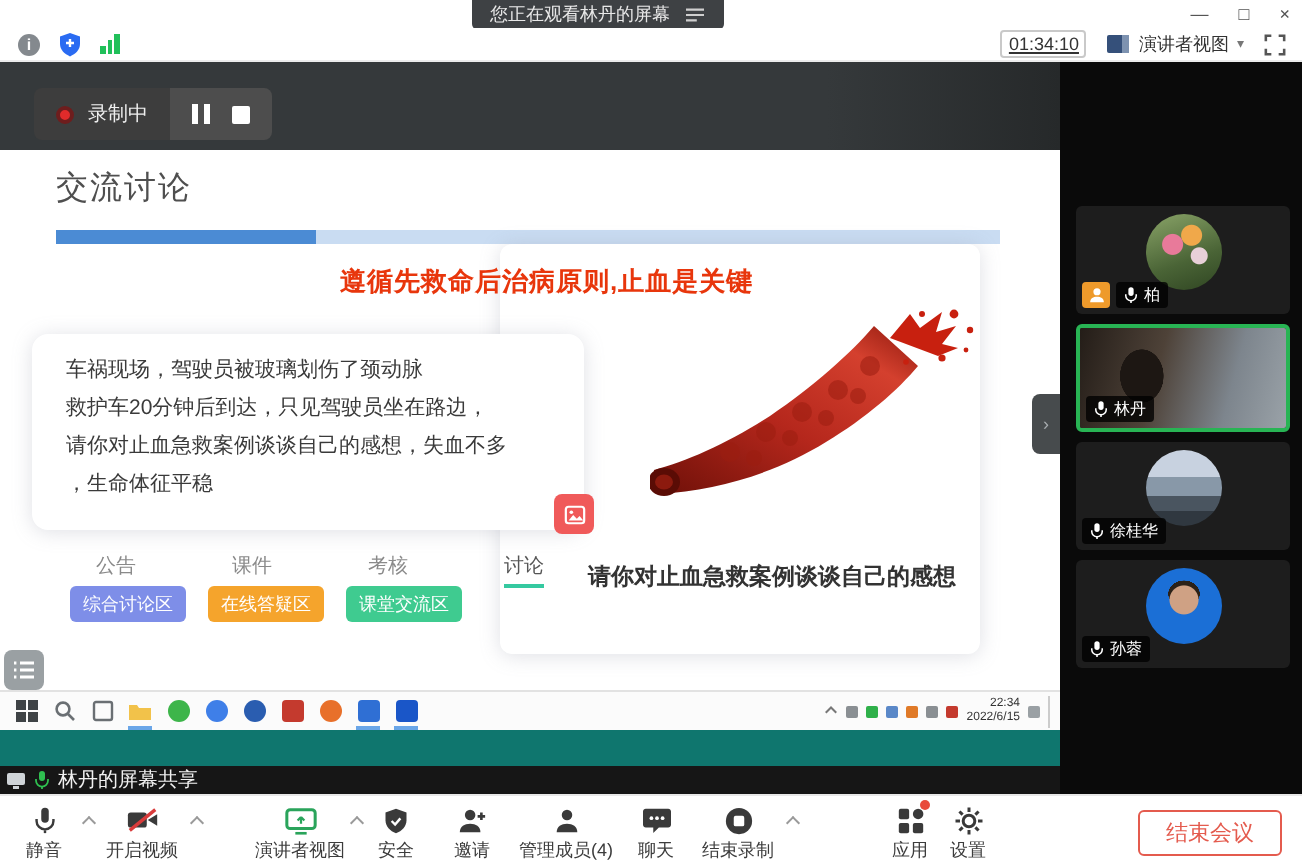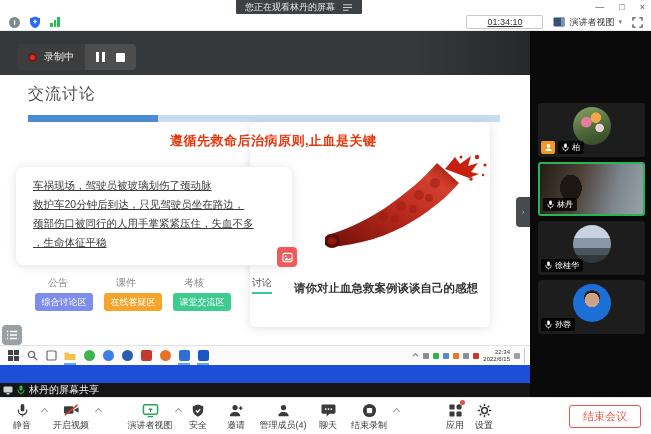--- a/index.html
+++ b/index.html
@@ -16,26 +16,26 @@
 
   
   .mtoolbar { position:absolute; left:0; top:14px; width:651px; height:17px; background:#fff;
               border-bottom:1px solid #ececec; display:flex; align-items:center; }
   .mtb-left { display:flex; align-items:center; gap:9px; padding-left:9px; }
   .info-dot { width:11px; height:11px; border-radius:50%; background:#84898e; color:#fff;
               font-size:8px; font-weight:bold; display:flex; align-items:center; justify-content:center; }
   .sigbars { display:flex; align-items:flex-end; gap:1px; height:10px; }
   .sigbars i { width:2.5px; background:#21c05a; display:block; }
   .mtb-right { margin-left:auto; display:flex; align-items:center; gap:10px; padding-right:8px; }
-  .timerbox { border:1px solid #c9c9c9; border-radius:2px; font-size:9px; color:#333; padding:0 20px; line-height:12px;text-decoration:underline; }
+  .timerbox { border:1px solid #c9c9c9; border-radius:2px; font-size:9px; color:#333; padding:0 3px; line-height:12px;text-decoration:underline; }
   .viewswitch { display:flex; align-items:center; gap:4px; font-size:9px; color:#333; cursor:pointer; }
   .caret { font-size:7px; color:#777; }
 
   
-  .stage { position:absolute; left:0; top:31px; width:651px; height:366px; background:#1d4ed8; }
+  .stage { position:absolute; left:0; top:31px; width:651px; height:366px; background:#0f766e; }
   .share-topbar { position:absolute; left:0; top:0; width:530px; height:44px;
                   background:linear-gradient(90deg,#35393b 0%,#35393b 78%,#26292a 100%); }
   .recpill { position:absolute; left:17px; top:13px; height:26px; display:flex; border-radius:4px; overflow:hidden; }
   .recpill .seg1 { background:#3d3d3d; display:flex; align-items:center; gap:7px; padding:0 11px; }
   .recdot { width:9px; height:9px; border-radius:50%; background:#e02b2b; border:2px solid #6e1d1d; }
   .reclabel { color:#eee; font-size:10px; }
   .recpill .seg2 { background:#4d4d4d; display:flex; align-items:center; gap:11px; padding:0 11px; }
   .pauseglyph { display:flex; gap:3px; }
   .pauseglyph i { width:3px; height:10px; background:#fff; display:block; }
   .stopglyph { width:9px; height:9px; background:#fff; border-radius:1px; }
@@ -43,21 +43,21 @@
   
   .slide { position:absolute; left:0; top:44px; width:530px; height:270px; background:#fff; overflow:hidden; }
   .slide-title { position:absolute; left:28px; top:9px; font-size:16px; color:#4f4f4f; letter-spacing:1px; }
   .pbar { position:absolute; left:28px; top:40px; width:472px; height:7px; background:#c9dcf2; }
   .pbar i { position:absolute; left:0; top:0; width:130px; height:7px; background:#4b8bd4; display:block; }
   .card-r { position:absolute; left:250px; top:47px; width:240px; height:205px; background:#fff;
             border-radius:6px; box-shadow:0 1px 10px rgba(140,145,160,.28); }
   .headline { position:absolute; left:170px; top:57px; font-size:13px; font-weight:bold; color:#e8360c; letter-spacing:.5px; }
   .card-l { position:absolute; left:16px; top:92px; width:276px; height:98px; background:#fff;
             border-radius:8px; box-shadow:0 1px 10px rgba(140,145,160,.28); padding:9px 8px 0 17px; }
-  .card-l p { font-size:10.5px; color:#3a3a3a; line-height:19px;text-decoration:underline; }
+  .card-l p { font-size:10.5px; color:#3a3a3a; line-height:19px; }
   .vessel { position:absolute; left:325px; top:76px; }
   .imgicon { position:absolute; left:277px; top:172px; width:20px; height:20px; background:#f05a5a;
              border-radius:4px; display:flex; align-items:center; justify-content:center; }
   .question { position:absolute; left:294px; top:206px; font-size:11.5px; font-weight:bold; color:#333; }
   .tabs { position:absolute; left:48px; top:201px; display:flex; gap:48px; }
   .tabs span { font-size:10px; color:#8a8a8a; padding-bottom:2px; }
   .tabs span.active { color:#555; border-bottom:2px solid #35c9a0; }
   .zones { position:absolute; left:35px; top:218px; display:flex; gap:11px; }
   .zones span { width:58px; height:18px; border-radius:3px; color:#fff; font-size:9px;
                 display:flex; align-items:center; justify-content:center; }
@@ -231,21 +231,21 @@
             <circle cx="146" cy="28" r="1.8"></circle>
           <circle cx="136" cy="6" r="1.5"></circle>
             <circle cx="158" cy="24" r="1.2"></circle>
             <circle cx="128" cy="30" r="1.4"></circle>
         </g>
       </svg>
 
       <div class="card-l">
         <p>车祸现场，驾驶员被玻璃划伤了颈动脉</p>
         <p>救护车20分钟后到达，只见驾驶员坐在路边，</p>
-        <p>颈部伤口被同行的人用手掌紧紧压住，失血不多</p>
+        <p>请你对止血急救案例谈谈自己的感想，失血不多</p>
         <p>，生命体征平稳</p>
       </div>
 
       <div class="imgicon">
         <svg width="11" height="11" viewBox="0 0 12 12">
             <rect x="1" y="1.5" width="10" height="9" rx="1.5" fill="none" stroke="#fff" stroke-width="1.2"></rect>
             <circle cx="4" cy="4.5" r="1" fill="#fff"></circle>
             <path d="M2.5 9l2.5-3 2 2 1.5-1.5 2 2.5z" fill="#fff"></path>
           </svg>
       </div>

